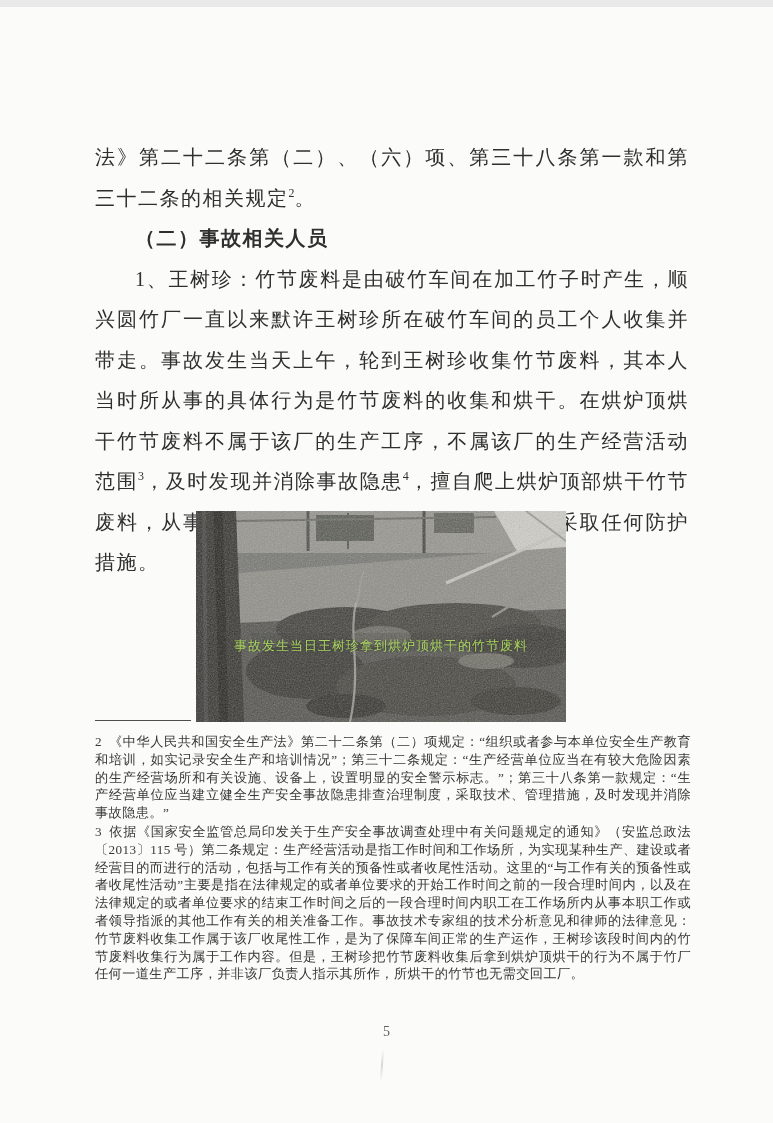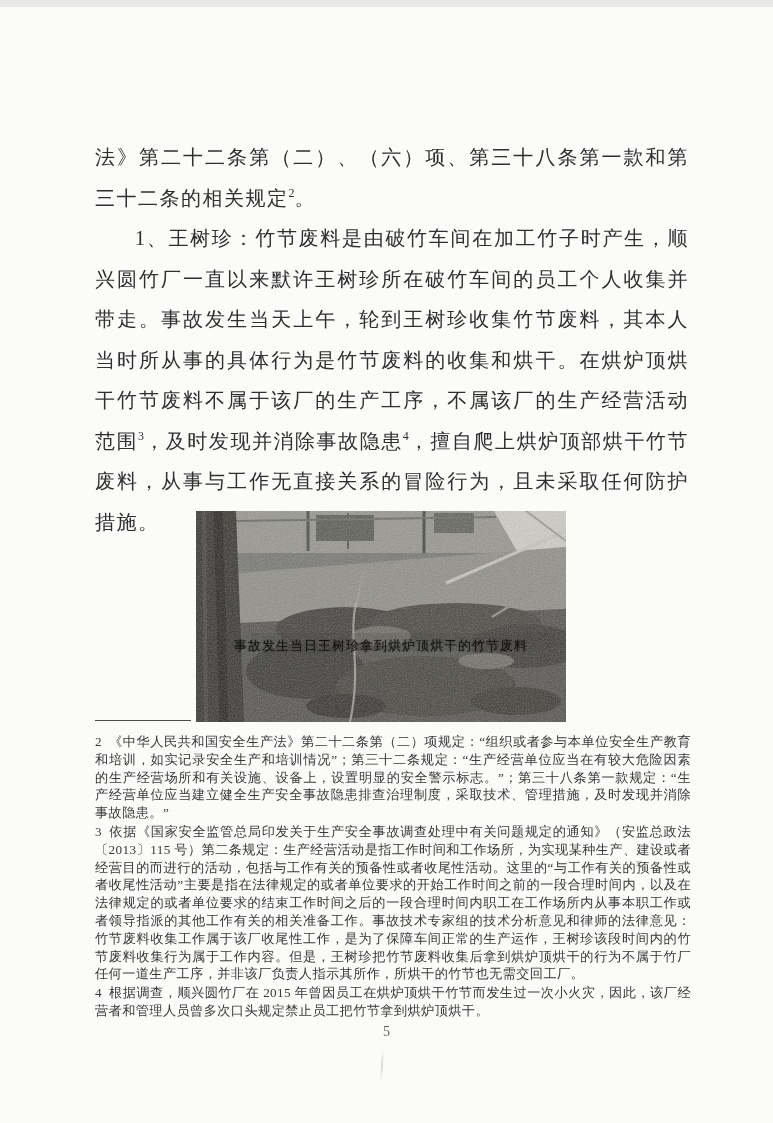--- a/index.html
+++ b/index.html
@@ -43,21 +43,21 @@
   }
   .photo svg { display: block; width: 100%; height: 100%; }
   .photo-caption {
     position: absolute;
     left: 0;
     top: 126px;
     width: 100%;
     text-align: center;
     font-size: 13px;
     letter-spacing: 1px;
-    color: #000000;
+    color: #bef264;
     opacity: 0.8;
     text-shadow: 0 0 2px #2a2a2a;
   }
   .fn-sep {
     position: absolute;
     left: 95px;
     top: 713px;
     width: 96px;
     height: 0;
     border-top: 1.6px solid #4d4d4d;
@@ -94,20 +94,21 @@
     transform: rotate(4deg);
   }
 </style>
 </head>
 <body>
 
 <div class="page">
 
   <div class="body-text">
     <p><span>法》第二十二条第（二）、（六）项、第三十八条第一款和第三十二条的相关规定</span><sup class="fn-ref">2</sup><span>。</span></p>
+    <p class="indent heading">（二）事故相关人员</p>
     <p class="indent"><span>1、王树珍：竹节废料是由破竹车间在加工竹子时产生，顺兴圆竹厂一直以来默许王树珍所在破竹车间的员工个人收集并带走。事故发生当天上午，轮到王树珍收集竹节废料，其本人当时所从事的具体行为是竹节废料的收集和烘干。在烘炉顶烘干竹节废料不属于该厂的生产工序，不属该厂的生产经营活动范围</span><sup class="fn-ref">3</sup><span>，及时发现并消除事故隐患</span><sup class="fn-ref">4</sup><span>，擅自爬上烘炉顶部烘干竹节废料，从事与工作无直接关系的冒险行为，且未采取任何防护措施。</span></p>
   </div>
 
   <div class="photo">
     <svg viewBox="0 0 370 211" preserveAspectRatio="none">
       <defs>
         <filter id="grain" x="0" y="0" width="100%" height="100%">
           <feTurbulence type="fractalNoise" baseFrequency="0.75" numOctaves="3" stitchTiles="stitch"></feTurbulence>
           <feColorMatrix type="saturate" values="0"></feColorMatrix>
         </filter>
@@ -155,19 +156,18 @@
       <rect x="0" y="0" width="370" height="211" filter="url(#grain)" opacity="0.4"></rect>
     </svg>
     <div class="photo-caption">事故发生当日王树珍拿到烘炉顶烘干的竹节废料</div>
   </div>
 
   <div class="fn-sep"></div>
 
   <div class="footnotes">
     <p><span class="fn-num">2</span><span>《中华人民共和国安全生产法》第二十二条第（二）项规定：“组织或者参与本单位安全生产教育和培训，如实记录安全生产和培训情况”；第三十二条规定：“生产经营单位应当在有较大危险因素的生产经营场所和有关设施、设备上，设置明显的安全警示标志。”；第三十八条第一款规定：“生产经营单位应当建立健全生产安全事故隐患排查治理制度，采取技术、管理措施，及时发现并消除事故隐患。”</span></p>
     <p><span class="fn-num">3</span><span>依据《国家安全监管总局印发关于生产安全事故调查处理中有关问题规定的通知》（安监总政法〔2013〕115 号）第二条规定：生产经营活动是指工作时间和工作场所，为实现某种生产、建设或者经营目的而进行的活动，包括与工作有关的预备性或者收尾性活动。这里的“与工作有关的预备性或者收尾性活动”主要是指在法律规定的或者单位要求的开始工作时间之前的一段合理时间内，以及在法律规定的或者单位要求的结束工作时间之后的一段合理时间内职工在工作场所内从事本职工作或者领导指派的其他工作有关的相关准备工作。事故技术专家组的技术分析意见和律师的法律意见：竹节废料收集工作属于该厂收尾性工作，是为了保障车间正常的生产运作，王树珍该段时间内的竹节废料收集行为属于工作内容。但是，王树珍把竹节废料收集后拿到烘炉顶烘干的行为不属于竹厂任何一道生产工序，并非该厂负责人指示其所作，所烘干的竹节也无需交回工厂。</span></p>
-    <p><span class="fn-num">4</span><span>根据调查，顺兴圆竹厂在 2015 年曾因员工在烘炉顶烘干竹节而发生过一次小火灾，因此，该厂经营者和管理人员曾多次口头规定禁止员工把竹节拿到烘炉顶烘干。</span></p>
   </div>
 
   <div class="page-num">5</div>
   <div class="scan-artifact"></div>
 
 </div>
 
 </body></html>

